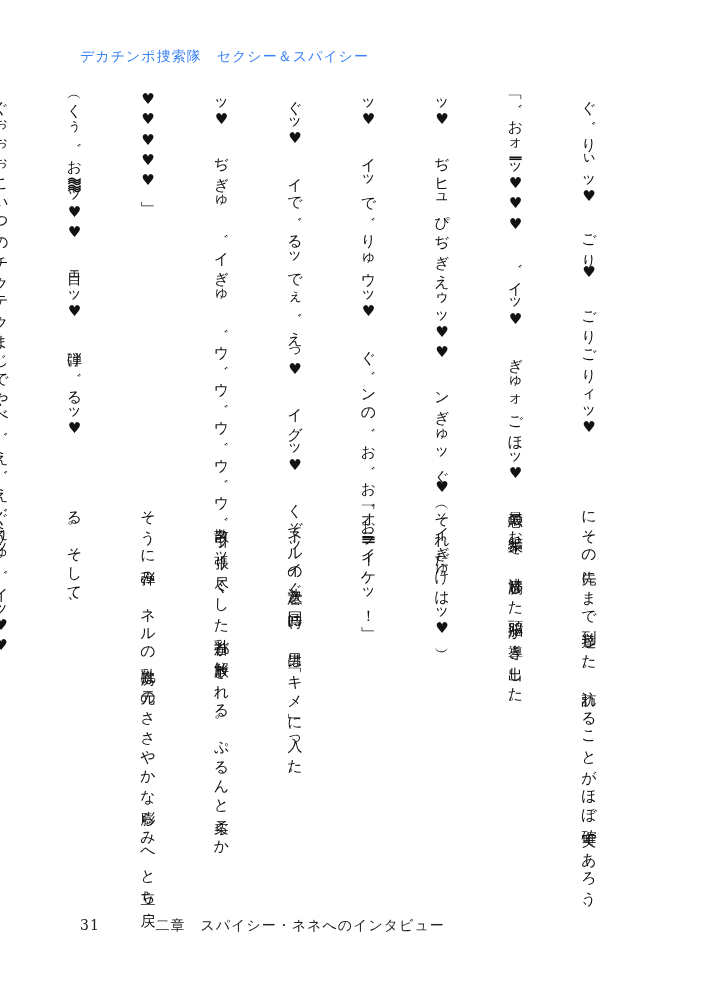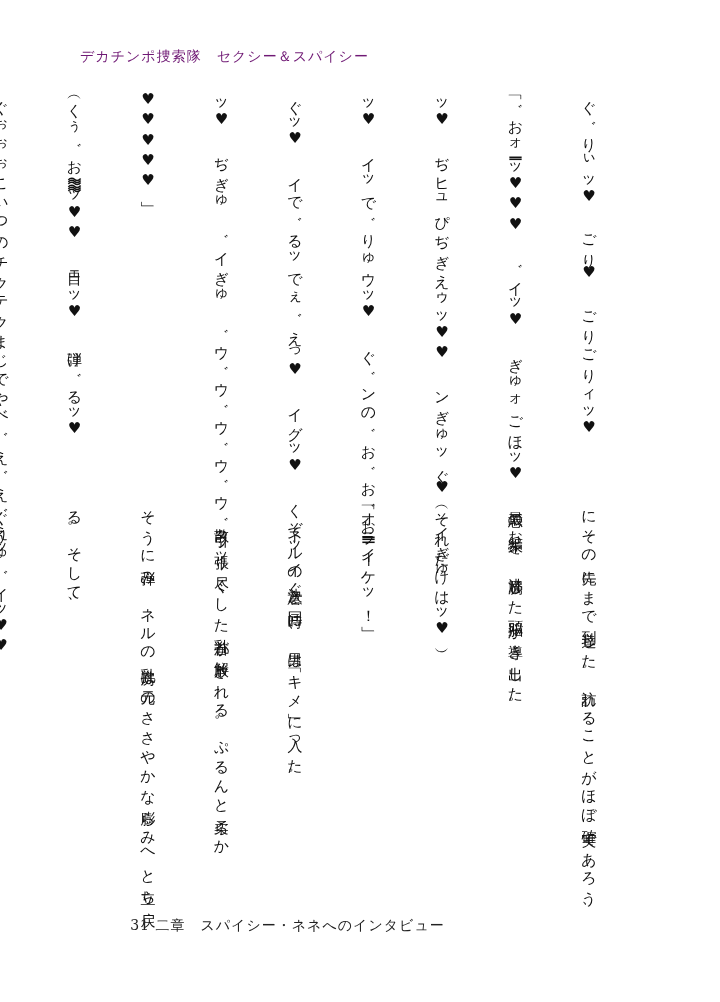--- a/index.html
+++ b/index.html
@@ -1,19 +1,19 @@
 <!DOCTYPE html>
 <html><head>
 <meta charset="utf-8">
 <style>
   html, body { margin: 0; padding: 0; background: #ffffff; }
   body { width: 720px; height: 1002px; position: relative; overflow: hidden;
          font-family: "DejaVu Serif", "Liberation Serif", serif; color: #1a1a1a; }
-  .running-head { position: absolute; left: 80px; top: 48px; font-size: 14px; letter-spacing: 1px; color: #701a75; }
-  .footer { position: absolute; left: 80px; top: 917px; font-size: 14px; color: #222; letter-spacing: 1px; text-align: right; }
+  .running-head { position: absolute; left: 80px; top: 48px; font-size: 14px; letter-spacing: 1px; color: #3b82f6; }
+  .footer { position: absolute; left: 80px; top: 917px; font-size: 14px; color: #222; letter-spacing: 1px; }
   .footer .folio { display: inline-block; width: 70px; }
   .block { position: absolute; writing-mode: vertical-rl; font-size: 15px; line-height: 24.5px;
            letter-spacing: 2.3px; white-space: pre; color: #111; }
   .block-top { right: 70px; top: 90px; height: 390px; }
   .block-bottom { right: 70px; top: 500px; height: 390px; }
   .line { display: block; }
 </style>
 </head>
 <body>
 

